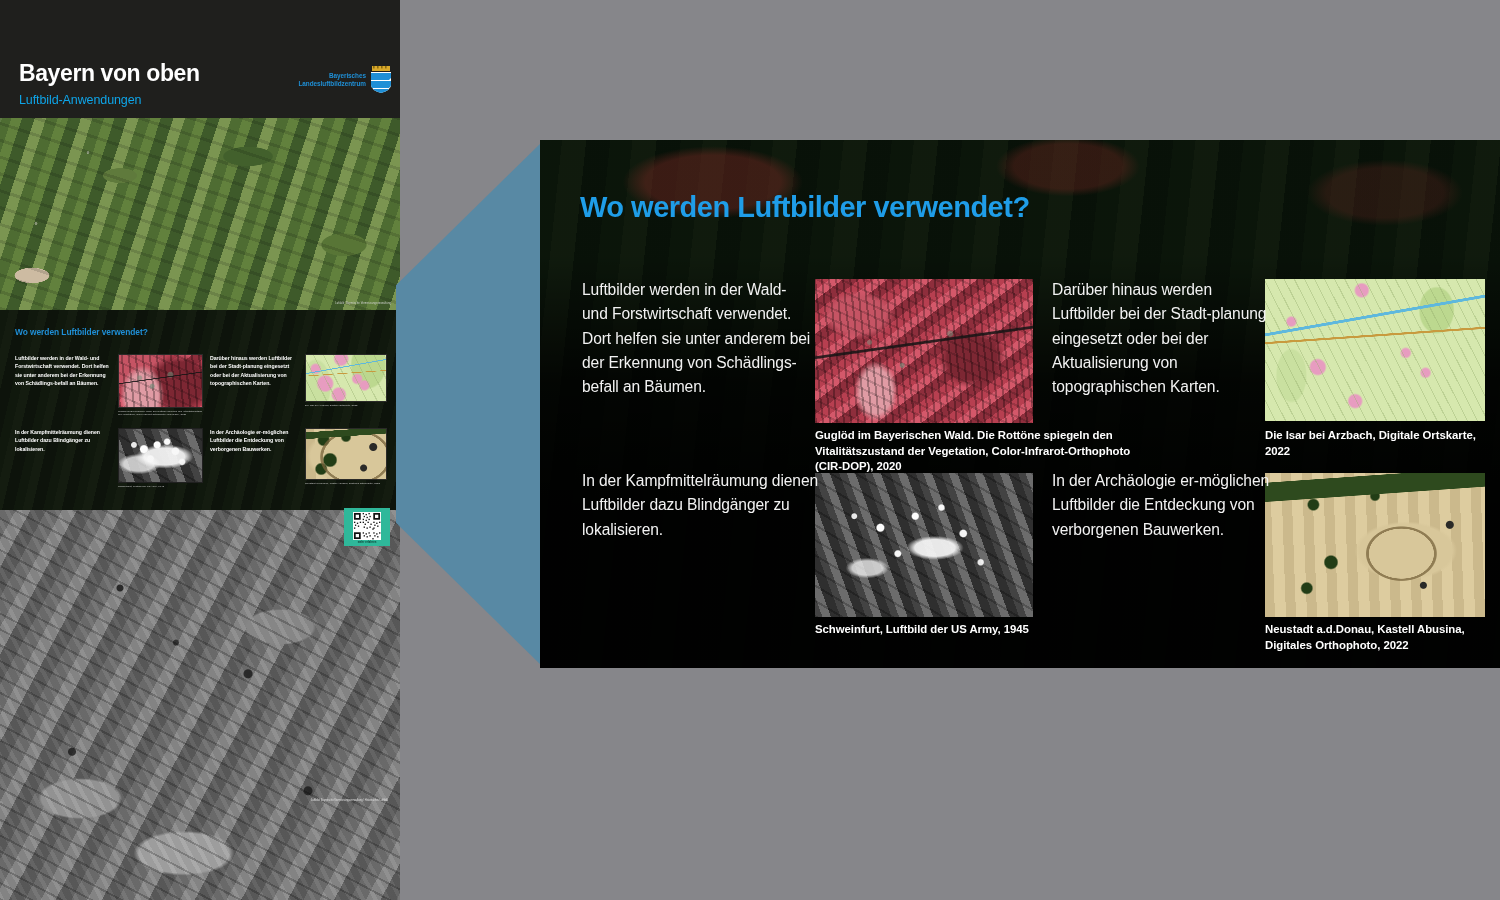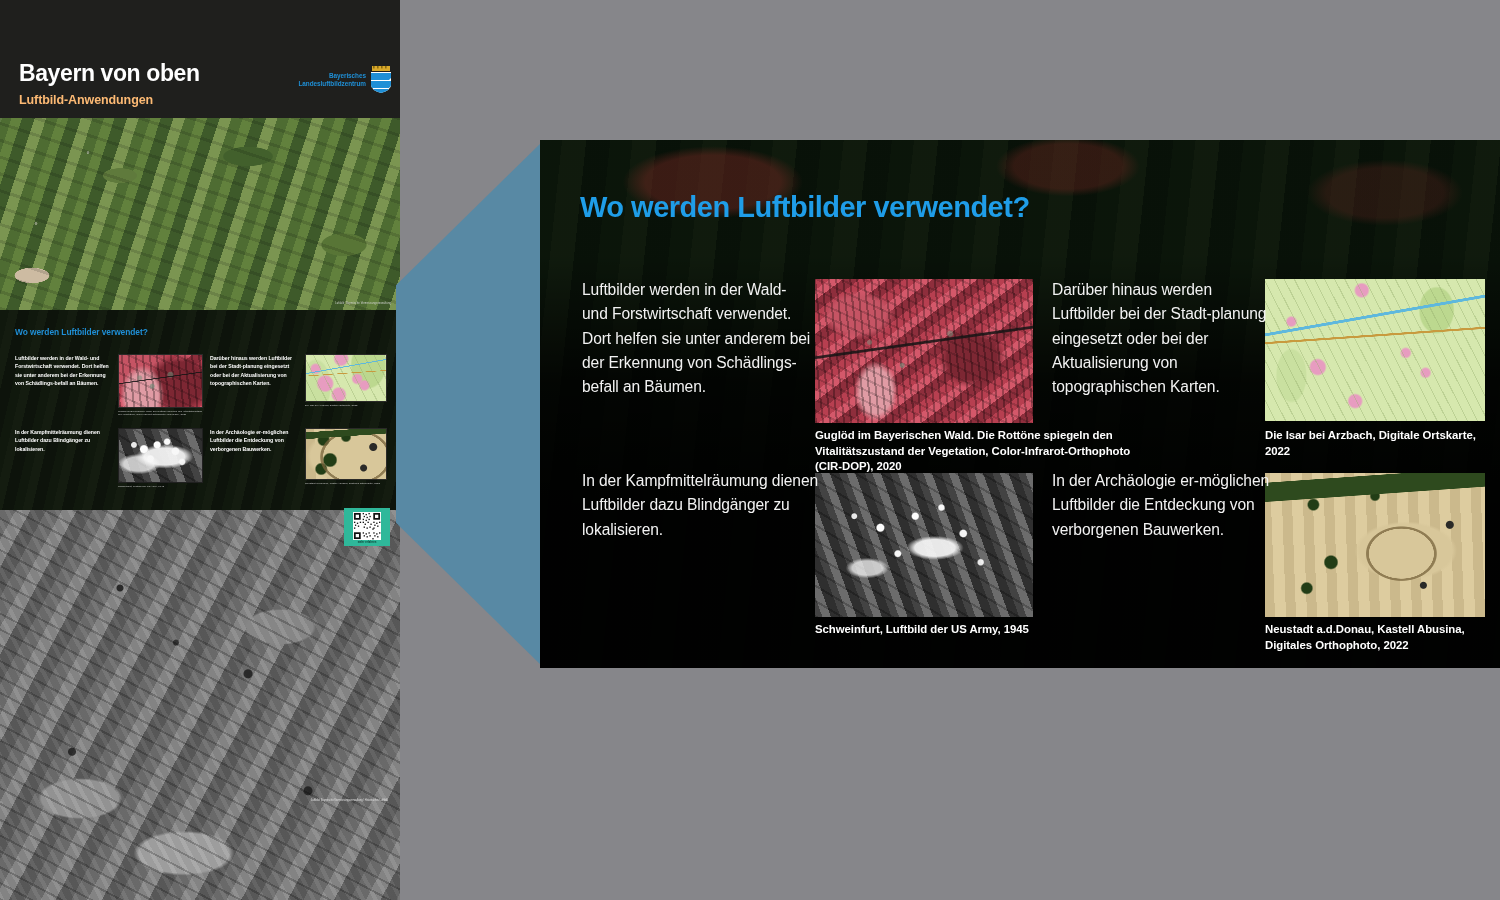--- a/index.html
+++ b/index.html
@@ -10,21 +10,21 @@
     font-family: "Liberation Sans", sans-serif;
     overflow: hidden;
   }
   #stage { position: relative; width: 1500px; height: 900px; background: #86868a; }
 
   
   .poster { position: absolute; left: 0; top: 0; width: 400px; height: 900px; background: #1c1c1a; overflow: hidden; }
 
   .poster-header { position: absolute; left: 0; top: 0; width: 400px; height: 118px; background: #1f1f1d; }
   .poster-title { position: absolute; left: 19px; top: 60px; font-size: 23px; font-weight: 700; color: #ffffff; letter-spacing: -0.4px; }
-  .poster-subtitle { position: absolute; left: 19px; top: 93px; font-size: 12.5px; font-weight: 700; color: #fdba74; letter-spacing: -0.1px; }
+  .poster-subtitle { position: absolute; left: 19px; top: 93px; font-size: 12.5px; font-weight: 400; color: #0ea5e9; letter-spacing: -0.1px; }
   .poster-logo { position: absolute; right: 8px; top: 66px; display: flex; align-items: center; gap: 4px; }
   .logo-text { font-size: 6.4px; font-weight: 700; color: #1f8fd6; line-height: 1.22; text-align: right; letter-spacing: -0.05px; }
   .logo-shield { width: 22px; height: 27px; }
 
   
   .poster-photo-top {
     position: absolute; left: 0; top: 118px; width: 400px; height: 192px;
     background:
       linear-gradient(115deg, rgba(255,255,255,.09) 0 2px, transparent 2px 9px),
       radial-gradient(ellipse 34px 15px at 8% 82%, #cdbba2 0 50%, transparent 52%),

